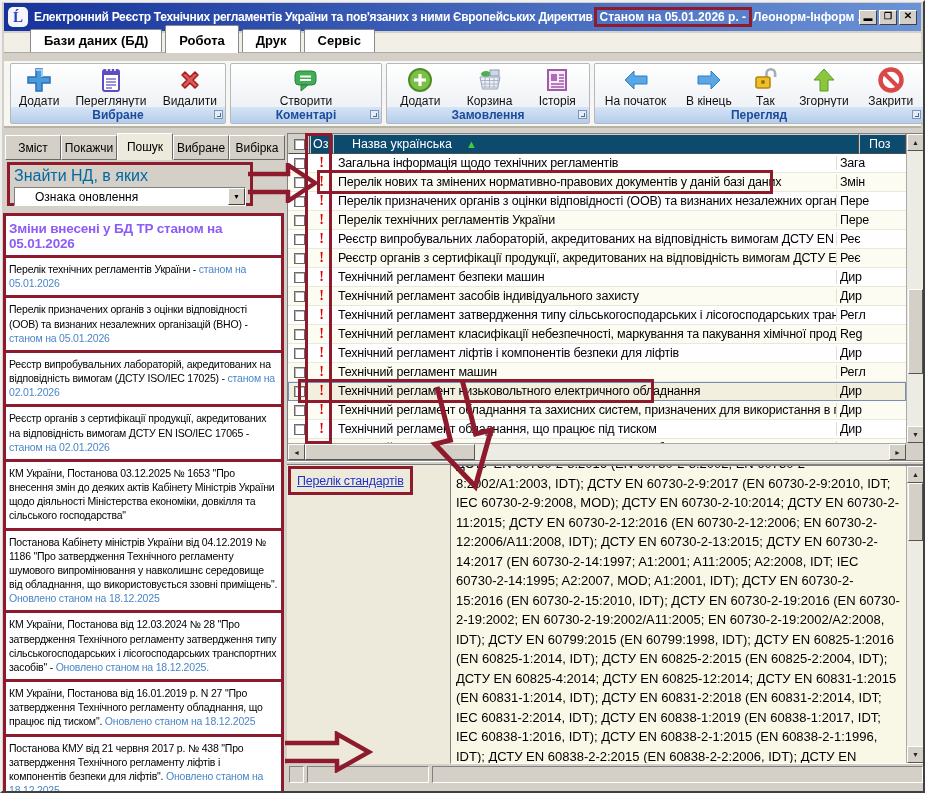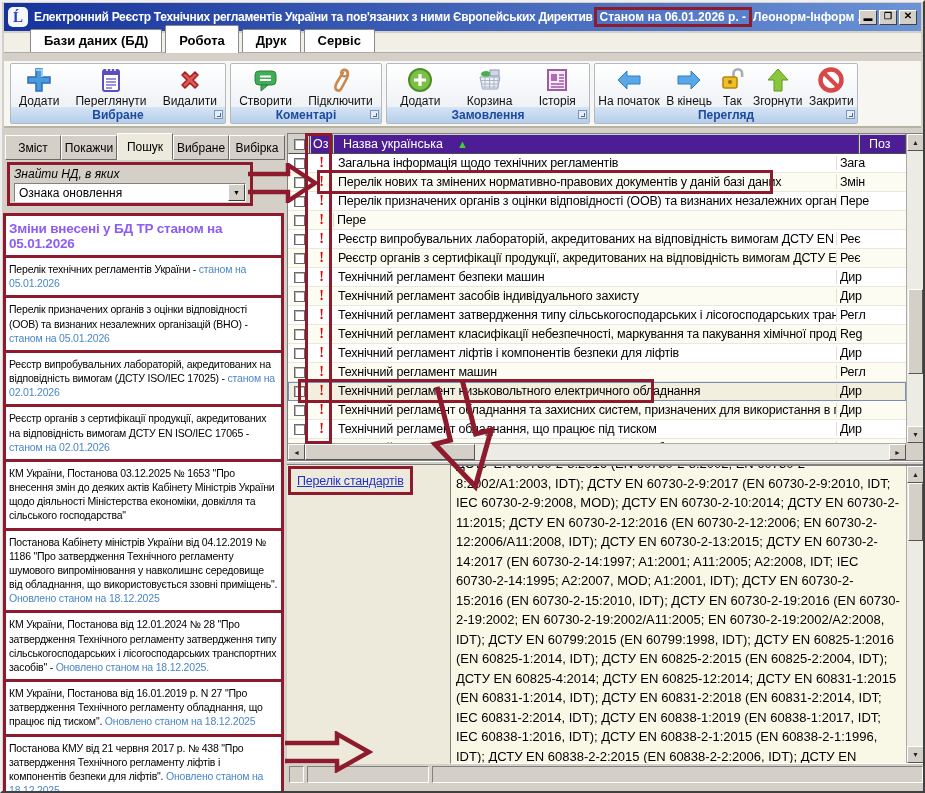--- a/index.html
+++ b/index.html
@@ -55,45 +55,45 @@
 
   
   .side-tabs{position:absolute;left:3px;top:133px;width:280px;height:25px;display:flex;}
   .stab{flex:1;background:#d4d0c8;border:1px solid;border-color:#fff #6a6a6a #6a6a6a #fff;
     font-size:12px;display:flex;align-items:center;justify-content:center;
     white-space:nowrap;overflow:hidden;padding:0 2px;}
   .stab.active{background:#ece9dd;border-bottom-color:#ece9dd;margin-top:-2px;}
 
   .search-box{position:absolute;left:5px;top:160px;width:246px;height:44px;
     border:3px solid #8e1b2d;background:#d4d0c8;padding:2px 4px;}
-  .search-label{font-size:12px;color:#000000;font-style:italic;}
+  .search-label{font-size:16px;color:#0369a1;}
   .search-select{margin-top:2px;height:19px;background:#fff;border:1px solid;
     border-color:#808080 #fff #fff #808080;display:flex;align-items:center;
-    justify-content:space-between;padding-left:4px;font-size:12px;gap:16px;}
+    justify-content:space-between;padding-left:20px;font-size:12px;gap:16px;}
   .dd-btn{width:17px;height:17px;background:#d4d0c8;border:1px solid;
     border-color:#fff #404040 #404040 #fff;text-align:center;font-size:7px;line-height:15px;flex:none;}
 
   .side-list{position:absolute;left:1px;top:211px;width:281px;bottom:0;
     border:3px solid #8e1b2d;border-bottom:none;background:#fff;overflow:hidden;}
   .sl-header{font-size:13.5px;font-weight:bold;color:#8b5cf6;padding:5px 3px 4px;
     border-bottom:3px solid #8e1b2d;letter-spacing:-0.2px;}
   .sl-item{font-size:10.5px;letter-spacing:-0.2px;line-height:1.35;color:#000;
     padding:4px 3px 5px;border-bottom:3px solid #8e1b2d;}
   .sl-item .lnk{color:#4a86c8;}
 
   
   .table-area{position:absolute;left:285px;top:131px;width:638px;height:328px;background:#fff;
     border:1px solid #808080;}
   .t-head{position:absolute;top:0;left:0;right:18px;height:20px;display:flex;}
   .t-head .hc{border:1px solid;border-color:#cfcfcf #4d4d4d #4d4d4d #cfcfcf;
-    background:#4c1d95;color:#fff;font-size:12.5px;display:flex;align-items:center;
+    background:#0c4a6e;color:#fff;font-size:12.5px;display:flex;align-items:center;
     overflow:hidden;white-space:nowrap;}
   .t-head .h-sel{width:22px;background:#d4d0c8;justify-content:center;}
   .t-head .h-oz{width:23px;padding-left:2px;}
-  .t-head .h-name{flex:1;padding-left:9px;gap:14px;text-align:right;}
+  .t-head .h-name{flex:1;padding-left:18px;gap:14px;text-align:right;}
   .t-head .h-poz{width:47px;padding-left:9px;}
   .sort-tri{color:#3ecf3e;font-size:11px;}
   .t-body{position:absolute;top:20px;left:0;right:18px;bottom:17px;overflow:hidden;background:#fff;}
   .t-row{height:19px;display:flex;align-items:center;border-bottom:1px solid #ebe8d9;
     font-size:12.5px;letter-spacing:-0.2px;white-space:nowrap;color:#000;}
   .t-row:nth-child(even){background:#fdfcf3;}
   .t-row.selected{background:#f2efdf;outline:1px solid #7a8cb8;outline-offset:-1px;}
   .c-sel{width:22px;display:flex;justify-content:center;flex:none;}
   .cb{width:11px;height:11px;background:#fff;border:1px solid #6a6a6a;
     box-shadow:inset 1px 1px 0 #b8b8b8;}
@@ -146,21 +146,21 @@
   .ann-svg{position:absolute;pointer-events:none;z-index:60;}
 </style>
 </head>
 <body>
 
 <div class="window">
 
   <div class="titlebar">
     <div class="app-icon">Ĺ</div>
     <span class="title-seg1">Електронний Реєстр Технічних регламентів України та пов'язаних з ними Європейських Директив</span>
-    <span class="title-datebox">Станом на 06.01.2026 р. -</span>
+    <span class="title-datebox">Станом на 05.01.2026 р. -</span>
     <span class="title-seg3">Леонорм-Інформ ...</span>
     <div class="win-btns">
       <div class="win-btn">▬</div>
       <div class="win-btn max">❐</div>
       <div class="win-btn close">✕</div>
     </div>
   </div>
 
   <div class="ribbon-tabs" id="ribbon-tabs">
       <div class="rtab">Бази даних (БД)</div>
@@ -212,29 +212,20 @@
           <div class="tb-btn">
           <span class="ticon">
               <svg viewBox="0 0 28 28">
                 <rect x="3" y="5" width="21" height="14" rx="4" fill="#3fae54" stroke="#2d8040"></rect>
                 <path d="M9 19 L9 25 L16 19 Z" fill="#3fae54" stroke="#2d8040"></path>
                 <path d="M8 10.5h11M8 14h11" stroke="#fff" stroke-width="2"></path>
               </svg>
             </span>
           <span class="tlabel">Створити</span>
         </div>
-          <div class="tb-btn">
-          <span class="ticon">
-              <svg viewBox="0 0 28 28">
-                <path d="M17 4 C21 4 22 8 20 12 L14 23 C12.5 25.5 9 25 8.5 22 C8 20 9 18 10.5 15.5 L16 6.5" fill="none" stroke="#c98850" stroke-width="2.6" stroke-linecap="round"></path>
-                <circle cx="17.5" cy="7" r="3.4" fill="none" stroke="#c98850" stroke-width="2.4"></circle>
-              </svg>
-            </span>
-          <span class="tlabel">Підключити</span>
-        </div>
      </div>
      <div class="band">Коментарі
        <span class="launcher"></span>
      </div>
    </div>
       <div class="tgroup" style="left:382px;width:204px">
      <div class="btns">
           <div class="tb-btn">
           <span class="ticon">
               <svg viewBox="0 0 28 28">
@@ -263,21 +254,21 @@
                 <path d="M16 9h5M16 12h5M16 15h5M8 18h13M8 21h13" stroke="#a05aa8" stroke-width="1.4"></path>
               </svg>
             </span>
           <span class="tlabel">Історія</span>
         </div>
      </div>
      <div class="band">Замовлення
        <span class="launcher"></span>
      </div>
    </div>
-      <div class="tgroup" style="left:590px;width:264px">
+      <div class="tgroup" style="left:590px;width:330px">
      <div class="btns">
           <div class="tb-btn">
           <span class="ticon">
               <svg viewBox="0 0 28 28">
                 <path d="M12 5 L3 14 L12 23 L12 18 L25 18 L25 10 L12 10 Z" fill="#5aa7e8" stroke="#2f7ec4" stroke-linejoin="round"></path>
               </svg>
             </span>
           <span class="tlabel">На початок</span>
         </div>
           <div class="tb-btn">
@@ -353,21 +344,21 @@
         <div class="sl-item">
      <span>Реєстр органів з сертифікації продукції, акредитованих на відповідність вимогам ДСТУ EN ISO/IEC 17065 - </span><span class="lnk">станом на 02.01.2026</span>
    </div>
         <div class="sl-item">
      <span>КМ України, Постанова 03.12.2025 № 1653 "Про внесення змін до деяких актів Кабінету Міністрів України щодо діяльності Міністерства економіки, довкілля та сільського господарства"</span>
    </div>
         <div class="sl-item">
      <span>Постанова Кабінету міністрів України від 04.12.2019 № 1186 "Про затвердження Технічного регламенту шумового випромінювання у навколишнє середовище від обладнання, що використовується ззовні приміщень". </span><span class="lnk">Оновлено станом на 18.12.2025</span>
    </div>
         <div class="sl-item">
-     <span>КМ України, Постанова від 12.01.2024 № 28 "Про затвердження Технічного регламенту затвердження типу сільськогосподарських і лісогосподарських транспортних засобів" - </span><span class="lnk">Оновлено станом на 18.12.2025.</span>
+     <span>КМ України, Постанова від 12.03.2024 № 28 "Про затвердження Технічного регламенту затвердження типу сільськогосподарських і лісогосподарських транспортних засобів" - </span><span class="lnk">Оновлено станом на 18.12.2025.</span>
    </div>
         <div class="sl-item">
      <span>КМ України, Постанова від 16.01.2019 р. N 27 "Про затвердження Технічного регламенту обладнання, що працює під тиском". </span><span class="lnk">Оновлено станом на 18.12.2025</span>
    </div>
         <div class="sl-item">
      <span>Постанова КМУ від 21 червня 2017 р. № 438 "Про затвердження Технічного регламенту ліфтів і компонентів безпеки для ліфтів". </span><span class="lnk">Оновлено станом на 18.12.2025</span>
    </div>
       </div>
   </div>
 
@@ -406,20 +397,21 @@
           </span>
      <span class="c-oz">!</span>
      <span class="c-name">Перелік призначених органів з оцінки відповідності (ООВ) та визнаних незалежних організацій (ВНО)</span>
      <span class="c-poz">Пере</span>
    </div>
         <div class="t-row">
      <span class="c-sel">
             <span class="cb"></span>
           </span>
      <span class="c-oz">!</span>
+     <span class="c-name">Перелік технічних регламентів України</span>
      <span class="c-poz">Пере</span>
    </div>
         <div class="t-row">
      <span class="c-sel">
             <span class="cb"></span>
           </span>
      <span class="c-oz">!</span>
      <span class="c-name">Реєстр випробувальних лабораторій, акредитованих на відповідність вимогам ДСТУ EN ISO/IEC 17025</span>
      <span class="c-poz">Реє</span>
    </div>

